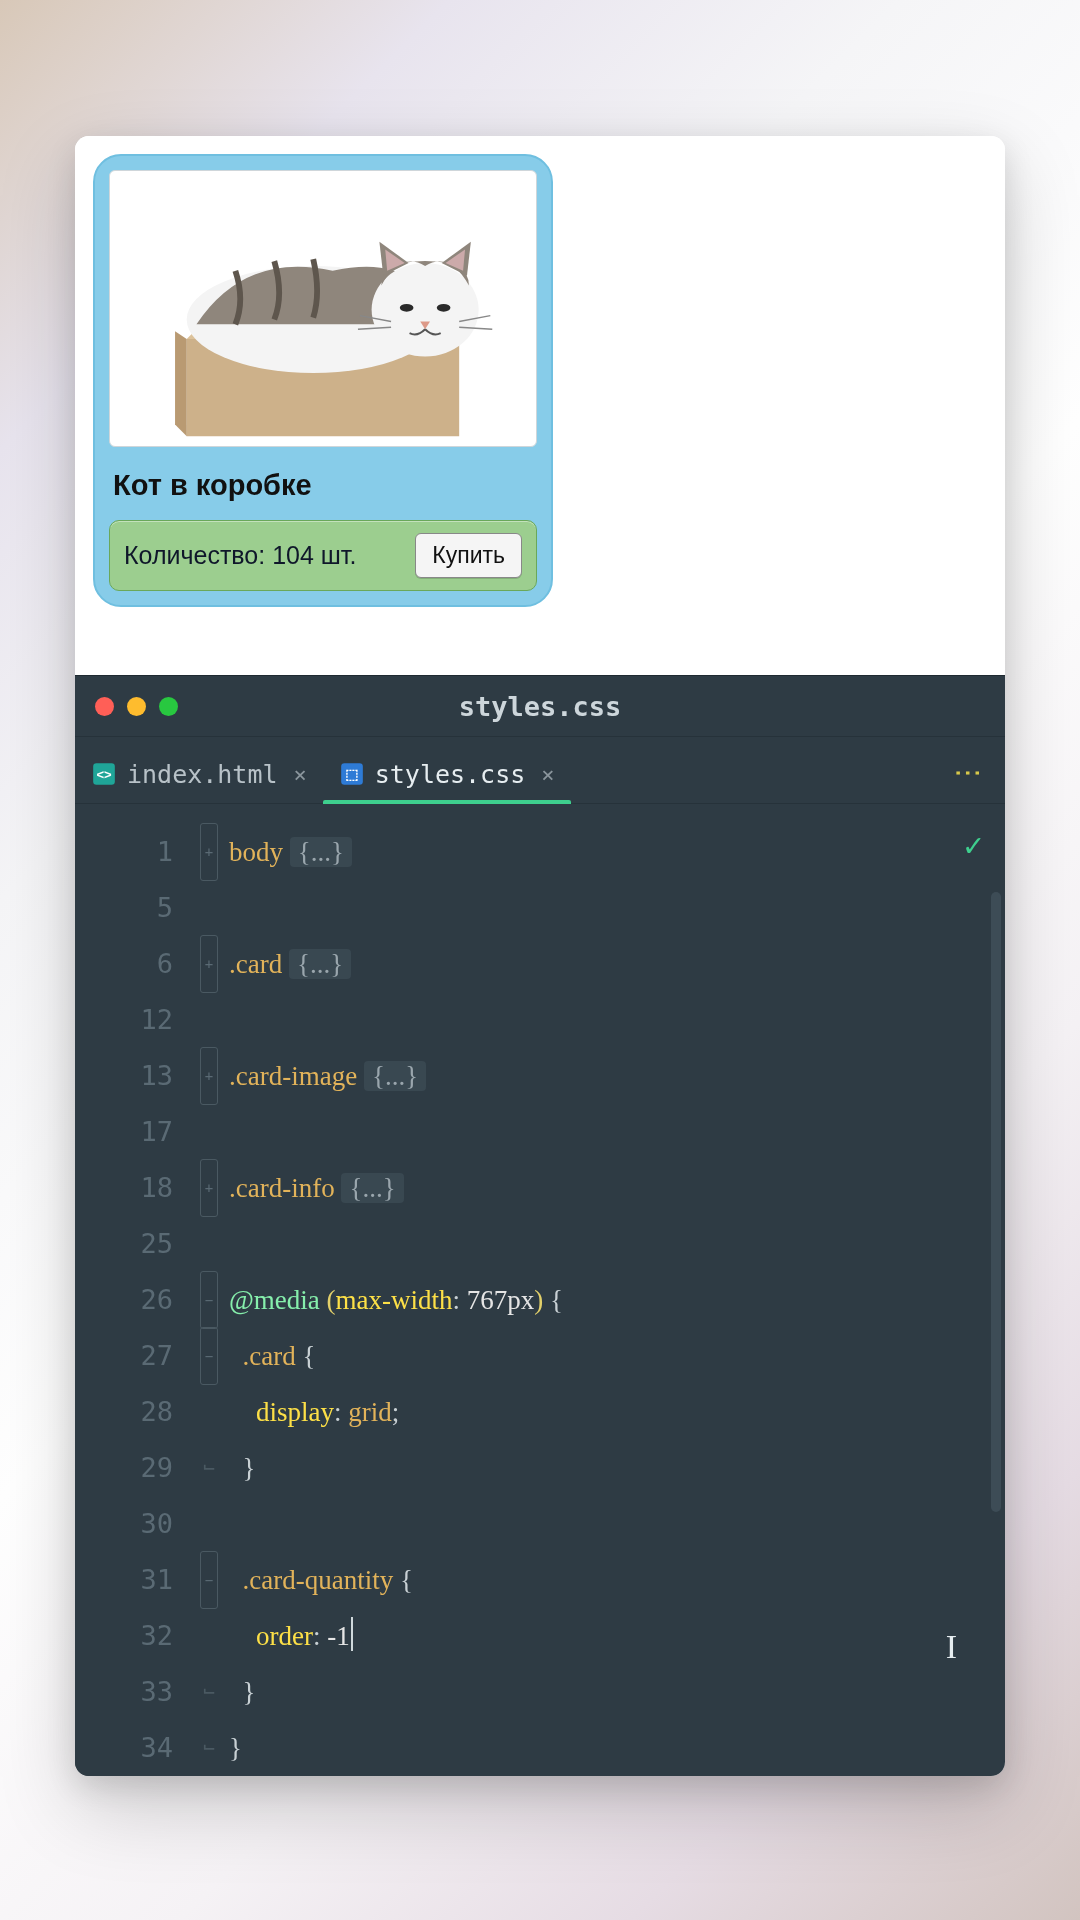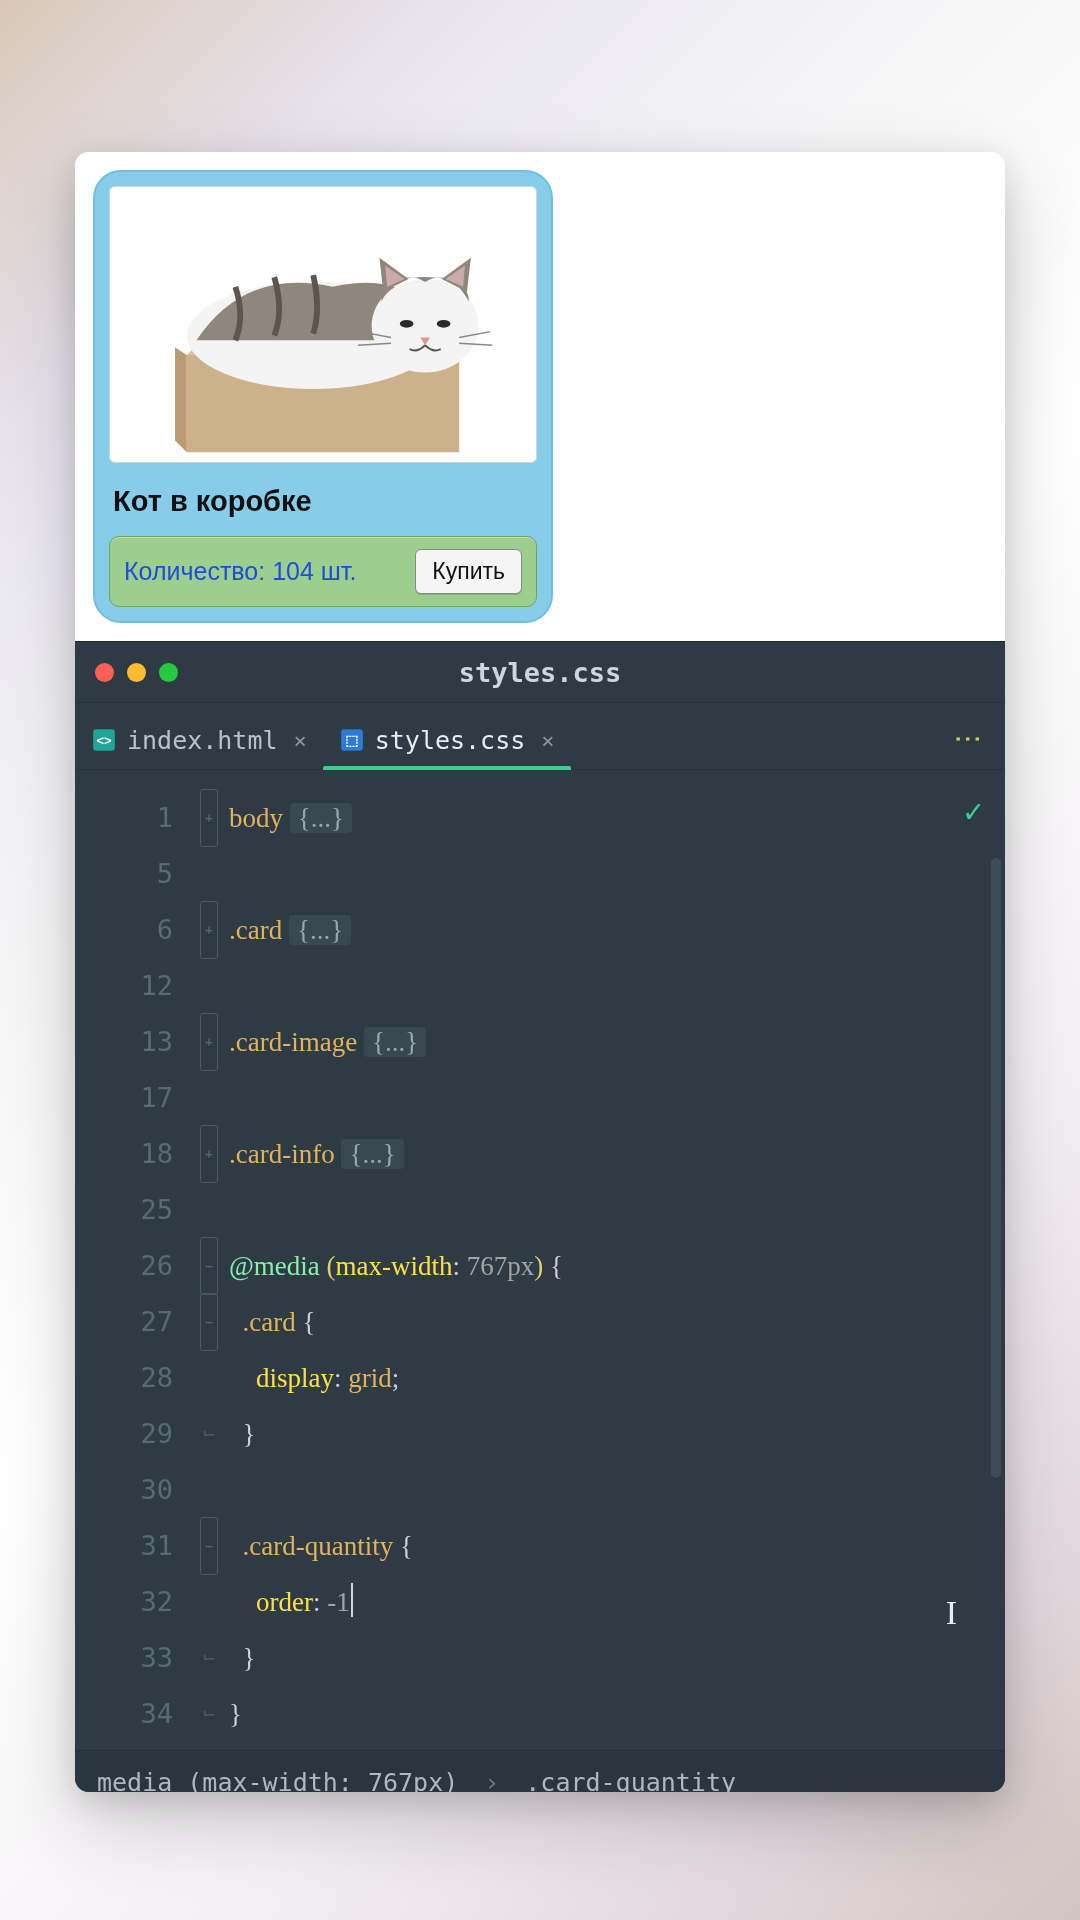--- a/index.html
+++ b/index.html
@@ -1,21 +1,21 @@
 <!DOCTYPE html>
 <html><head>
 <meta charset="utf-8">
 <style>
   html,body{margin:0;padding:0;width:1080px;height:1920px;overflow:hidden;
     font-family:-apple-system,BlinkMacSystemFont,"Segoe UI",Arial,sans-serif;
     background:linear-gradient(135deg,#d8c8b8 0%,#e8e4ee 15%,#f5f5f7 30%,#ffffff 50%,#f5f2f5 70%,#e6dce4 85%,#d2c4c0 100%);
   }
   .viewport{position:relative;width:1080px;height:1920px;}
   .app-window{
-    position:absolute;left:75px;top:152px;width:930px;height:1640px;
+    position:absolute;left:75px;top:136px;width:930px;height:1640px;
     background:#ffffff;border-radius:14px;overflow:hidden;
     box-shadow:0 30px 80px rgba(0,0,0,0.18),0 10px 30px rgba(0,0,0,0.12);
     display:flex;flex-direction:column;
   }
   
   .preview-pane{height:525px;background:#ffffff;position:relative;padding:18px;}
   .card{
     width:460px;background:#87cce9;border:2px solid #6fbfe0;border-radius:28px;
     padding:14px;box-sizing:border-box;
   }
@@ -24,21 +24,21 @@
     height:275px;display:flex;align-items:flex-end;justify-content:center;
     overflow:hidden;
   }
   .card-image svg{width:92%;height:92%;}
   .card-title{font-size:29px;font-weight:700;color:#111;margin:22px 4px 18px;}
   .card-info{
     background:#9cce8f;border:1px solid #6aa85a;border-radius:10px;
     padding:12px 14px;display:flex;align-items:center;justify-content:space-between;
     box-shadow:inset 0 1px 0 rgba(255,255,255,0.4);
   }
-  .card-qty{font-size:25px;color:#1d4ed8;}
+  .card-qty{font-size:25px;color:#0f172a;}
   .buy-btn{
     background:#f5f5f5;border:1px solid #888;border-radius:6px;
     padding:8px 16px;font-size:23px;color:#111;cursor:pointer;
     box-shadow:0 1px 0 rgba(0,0,0,0.15);
   }
   
   .editor{
     flex:1;background:#2e3b44;display:flex;flex-direction:column;
     font-family:"SF Mono",Menlo,Consolas,monospace;
     position:relative;border-top:1px solid #1f2a31;gap:8px;
@@ -95,21 +95,21 @@
     white-space:pre;
     font-family:Liberation Serif, serif;
   }
   .code div{height:56px;}
   .tok-sel{color:#e2b35a;}
   .tok-at{color:#86efac;}
   .tok-punc{color:#c8d0d4;}
   .tok-prop{color:#fde047;}
   .tok-kw{color:#e2b35a;}
   .tok-paren{color:#e2d06a;}
-  .tok-num{color:#a3a3a3;text-align:right;}
+  .tok-num{color:#e5e5e5;text-align:right;}
   .tok-collapsed{background:#394851;color:#9aa6ad;border-radius:4px;padding:0 8px;}
   .caret{display:inline-block;width:2px;height:34px;background:#cfd8dc;vertical-align:-6px;margin-left:1px;}
   .check{
     position:absolute;right:22px;top:14px;color:#3ecf8e;font-size:32px;
   }
   .scroll-thumb{
     position:absolute;right:4px;top:80px;width:10px;height:620px;
     background:#3d4c56;border-radius:5px;
   }
   .text-cursor-icon{
@@ -260,21 +260,16 @@
             <div></div>
             <div style="transform: scaleY(-1); color: rgb(74, 89, 98);">⌐</div>
             <div style="transform: scaleY(-1); color: rgb(74, 89, 98);">⌐</div>
           </div>
         <div class="code" id="code"><div><span class="tok-sel">body </span><span class="tok-collapsed">{...}</span></div><div></div><div><span class="tok-sel">.card </span><span class="tok-collapsed">{...}</span></div><div></div><div><span class="tok-sel">.card-image </span><span class="tok-collapsed">{...}</span></div><div></div><div><span class="tok-sel">.card-info </span><span class="tok-collapsed">{...}</span></div><div></div><div><span class="tok-at">@media </span><span class="tok-paren">(</span><span class="tok-prop">max-width</span><span class="tok-punc">: </span><span class="tok-num">767px</span><span class="tok-paren">) </span><span class="tok-punc">{</span></div><div><span>  </span><span class="tok-sel">.card </span><span class="tok-punc">{</span></div><div><span>    </span><span class="tok-prop">display</span><span class="tok-punc">: </span><span class="tok-kw">grid</span><span class="tok-punc">;</span></div><div><span>  </span><span class="tok-punc">}</span></div><div></div><div><span>  </span><span class="tok-sel">.card-quantity </span><span class="tok-punc">{</span></div><div><span>    </span><span class="tok-prop">order</span><span class="tok-punc">: </span><span class="tok-num">-1</span><span class="caret"></span></div><div><span>  </span><span class="tok-punc">}</span></div><div><span class="tok-punc">}</span></div></div>
         <div class="check">✓</div>
         <div class="scroll-thumb"></div>
         <div class="text-cursor-icon">I</div>
       </div>
 
-      <div class="breadcrumb">
-        <span>media (max-width: 767px)</span>
-        <span class="sep">›</span>
-        <span>.card-quantity</span>
-      </div>
     </div>
 
   </div>
 </div>
 
 </body></html>

